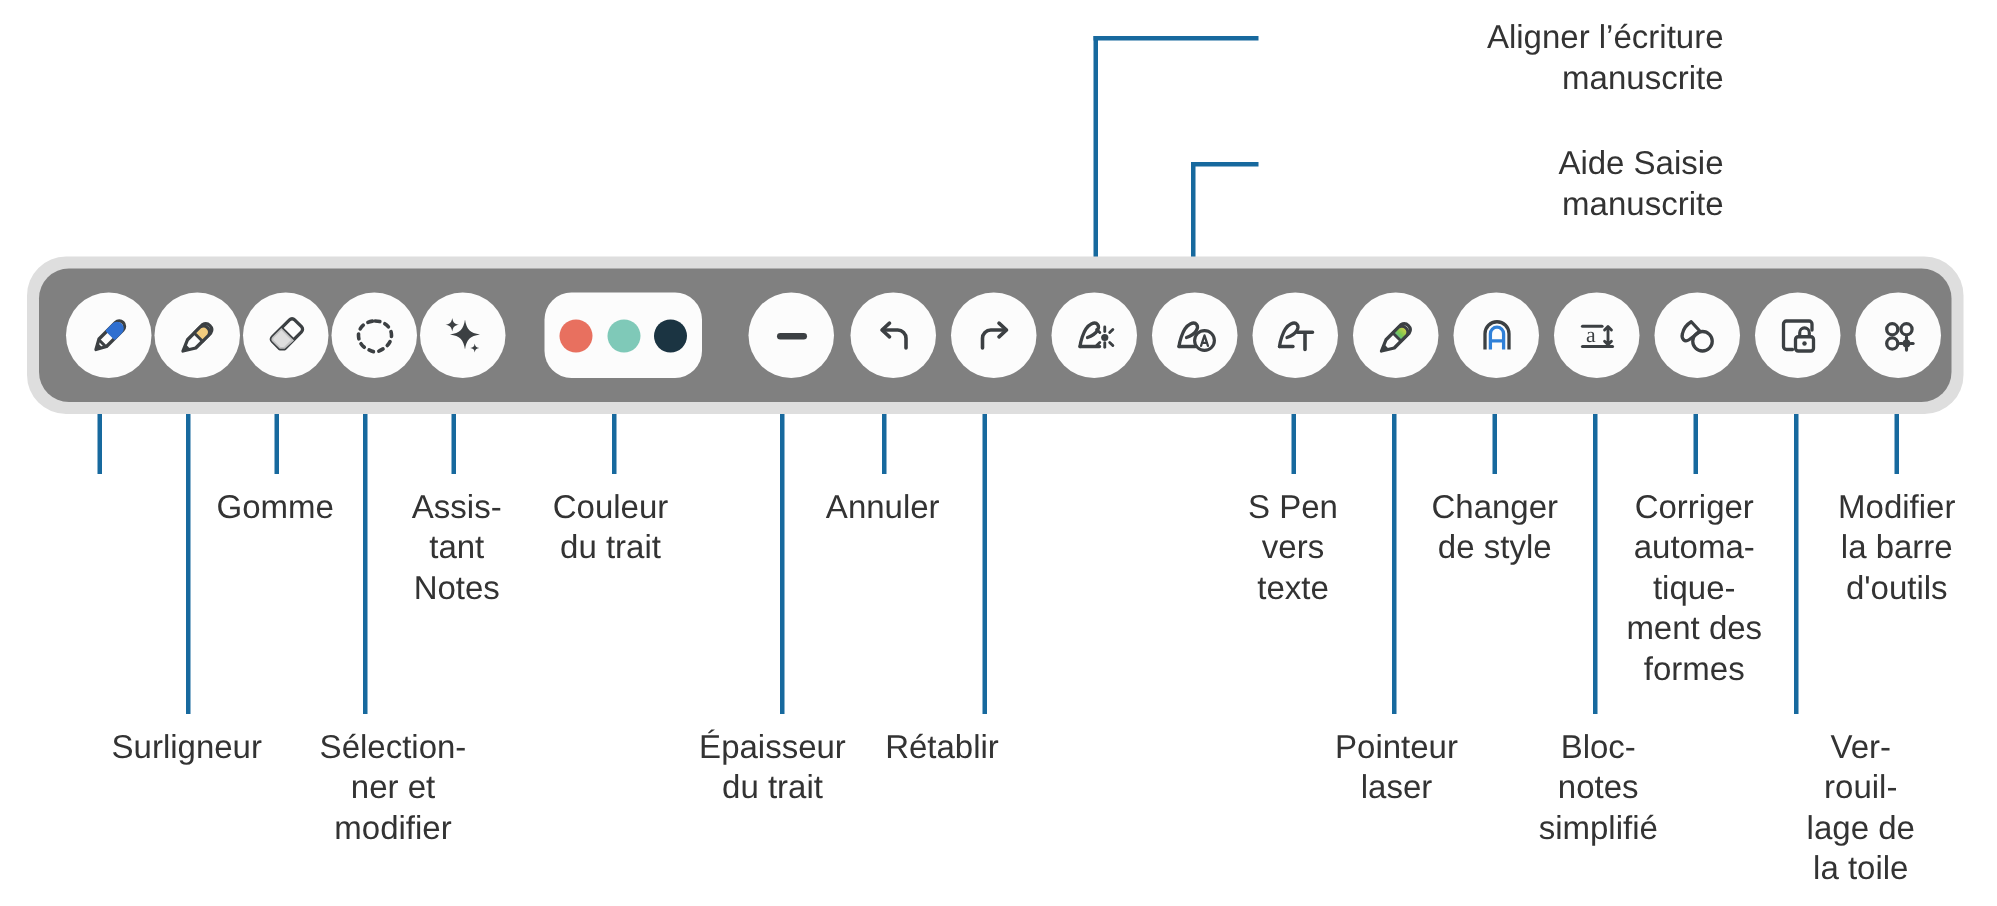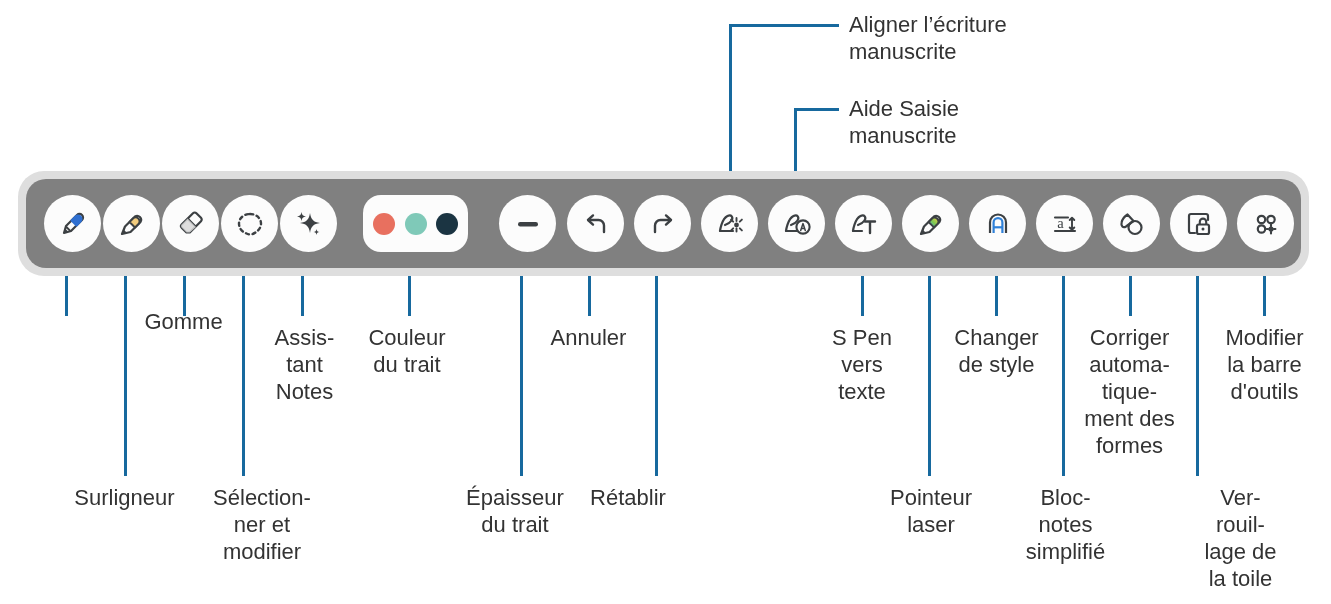--- a/index.html
+++ b/index.html
@@ -59,21 +59,21 @@
 
   
   .lbl{
     position:absolute;
     font-size:22px;
     line-height:27px;
     color:#333333;
     white-space:pre-line;
   }
   .lbl.c{text-align:center;}
-  .lbl.l{text-align:left;}
+  .lbl.l{text-align:right;}
   .lbl.r{text-align:center;}
 </style>
 </head>
 <body>
 
 <div id="stage">
 
   <div class="lead vline" style="left:729px;top:24px;height:150px;"></div>
   <div class="lead hline" style="left:729px;top:24px;width:110px;"></div>
 
@@ -298,21 +298,21 @@
       </div>
 
     </div>
   </div>
 
   <div class="lbl l" style="left:849px;top:11px;width:300px;">Aligner l’écriture
 manuscrite</div>
   <div class="lbl l" style="left:849px;top:95px;width:300px;">Aide Saisie
 manuscrite</div>
 
-  <div class="lbl c" style="left:126px;top:308px;width:115px;">Gomme</div>
+  <div class="lbl c" style="left:126px;top:324px;width:115px;">Gomme</div>
   <div class="lbl c" style="left:257px;top:324px;width:95px;">Assis-
 tant
 Notes</div>
   <div class="lbl c" style="left:347px;top:324px;width:120px;">Couleur
 du trait</div>
   <div class="lbl c" style="left:526px;top:324px;width:125px;">Annuler</div>
   <div class="lbl c" style="left:813px;top:324px;width:98px;">S Pen
 vers
 texte</div>
   <div class="lbl c" style="left:1067px;top:324px;width:125px;">Corriger

